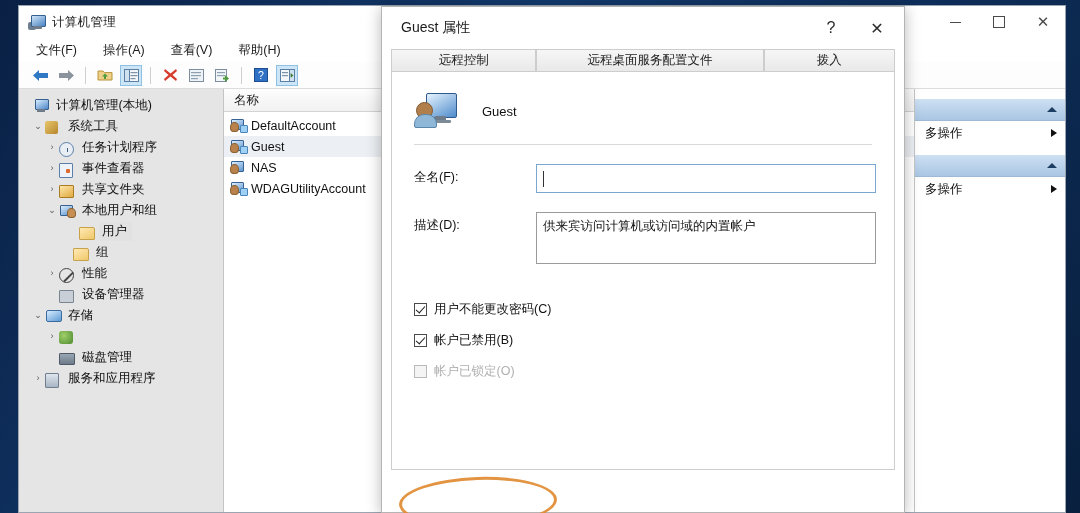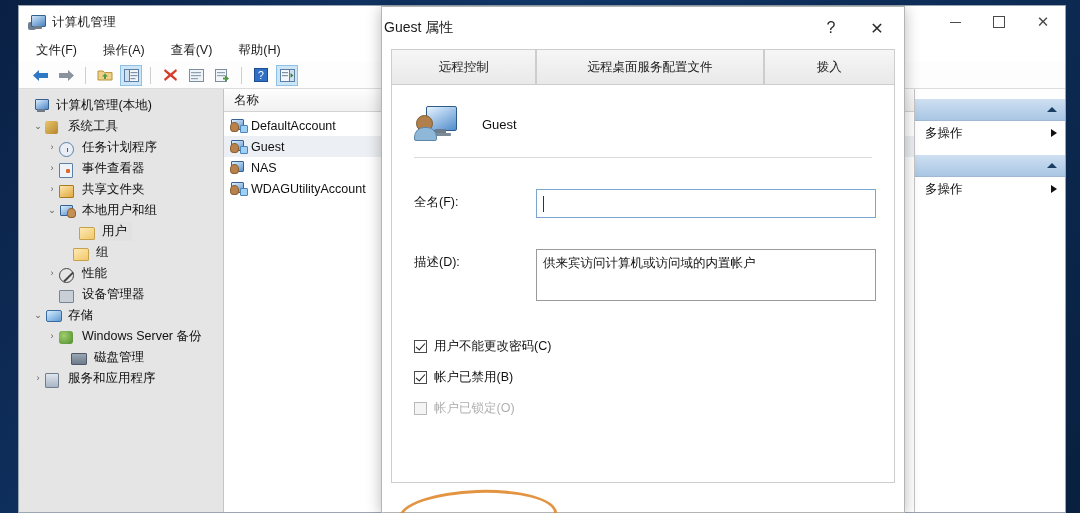--- a/index.html
+++ b/index.html
@@ -129,28 +129,28 @@
     border-left:6px solid #111;}
   .act-spacer{height:10px;}
 
   
   .dialog{
     position:absolute;left:381px;top:6px;width:524px;height:507px;
     background:#ffffff;border:1px solid #b4b4b4;box-sizing:border-box;
     box-shadow:0 2px 14px rgba(0,0,0,.28);
   }
   .dlg-title{height:42px;display:flex;align-items:center;position:relative;background:#ffffff;}
-  .dlg-title-text{font-size:14px;color:#1a1a1a;padding-left:2px;}
+  .dlg-title-text{font-size:14px;color:#1a1a1a;padding-left:19px;}
   .dlg-ctrls{position:absolute;right:4px;top:0;height:42px;display:flex;align-items:center;}
   .dlg-btn{width:46px;height:42px;display:flex;align-items:center;justify-content:center;
     font-size:16px;color:#2b2b2b;}
   .tabstrip{padding:0 9px;}
   .tabrow{display:flex;}
   .tab{
-    font-size:12.5px;color:#1c1c1c;height:36px;display:flex;align-items:center;justify-content:center;
+    font-size:12.5px;color:#1c1c1c;height:23px;display:flex;align-items:center;justify-content:center;
     background:linear-gradient(#f6f6f6,#e9e9e9);border:1px solid #cdcdcd;border-bottom:none;
     box-sizing:border-box;
   }
   .tabrow.top .tab{border-bottom:1px solid #cdcdcd;}
   .tab.active{background:#ffffff;border-color:#cdcdcd;color:#111;}
   .tabpage{
     margin:0 9px;border:1px solid #cdcdcd;border-top:none;height:398px;background:#ffffff;
     box-sizing:border-box;position:relative;padding:0 18px;
   }
   .user-head{display:flex;align-items:center;height:62px;padding-top:8px;}
@@ -158,21 +158,21 @@
   .big-icon .mon{position:absolute;left:10px;top:0px;width:29px;height:23px;
     background:linear-gradient(150deg,#e6f3ff,#4f8ccb);border:1.5px solid #2f5b89;border-radius:2px;}
   .big-icon .stand{position:absolute;left:19px;top:23px;width:11px;height:4px;background:#6e7c8b;}
   .big-icon .foot{position:absolute;left:14px;top:27px;width:21px;height:3px;background:#7d8a98;border-radius:1px;}
   .big-icon .head{position:absolute;left:0px;top:9px;width:15px;height:15px;background:#b07f4c;
     border:1.5px solid #7e5a32;border-radius:50%;}
   .big-icon .body{position:absolute;left:-2px;top:21px;width:21px;height:12px;
     background:#8fb8d8;border:1.5px solid #5b87ab;border-radius:10px 10px 2px 2px;}
   .user-name{font-size:13px;color:#111;}
   .hr{height:1px;background:#d9d9d9;margin:2px 4px 0 4px;}
-  .field-row{display:flex;align-items:flex-start;margin-top:31px;}
+  .field-row{display:flex;align-items:flex-start;margin-top:19px;}
   .field-label{width:122px;flex:0 0 122px;font-size:12.5px;color:#111;padding-top:5px;padding-left:4px;}
   .text-input{
     flex:1;height:29px;border:1px solid #7aa7cf;box-sizing:border-box;background:#fff;
     display:flex;align-items:center;padding-left:6px;position:relative;
   }
   .caret{width:1px;height:16px;background:#333;}
   .text-area{
     flex:1;height:52px;border:1px solid #9b9b9b;box-sizing:border-box;background:#fff;
     padding:5px 6px;font-size:12.5px;color:#111;
   }
@@ -373,23 +373,22 @@
         <span class="ticon ic-store">
             <i class="m"></i>
           </span>
         <span class="tlabel">存储</span>
       </div>
       <div class="tnode" style="padding-left:26px">
         <span class="expander">›</span>
         <span class="ticon">
             <i class="ic-bak" style="display:block"></i>
           </span>
-        <span class="tlabel">Windows Server 备份</span>
-      </div>
-      <div class="tnode" style="padding-left:52px">
+      </div>
+      <div class="tnode" style="padding-left:40px">
         <span class="ticon">
             <i class="ic-disk" style="display:block"></i>
           </span>
         <span class="tlabel">磁盘管理</span>
       </div>
       <div class="tnode" style="padding-left:12px">
         <span class="expander">›</span>
         <span class="ticon">
             <i class="ic-svc" style="display:block"></i>
           </span>

